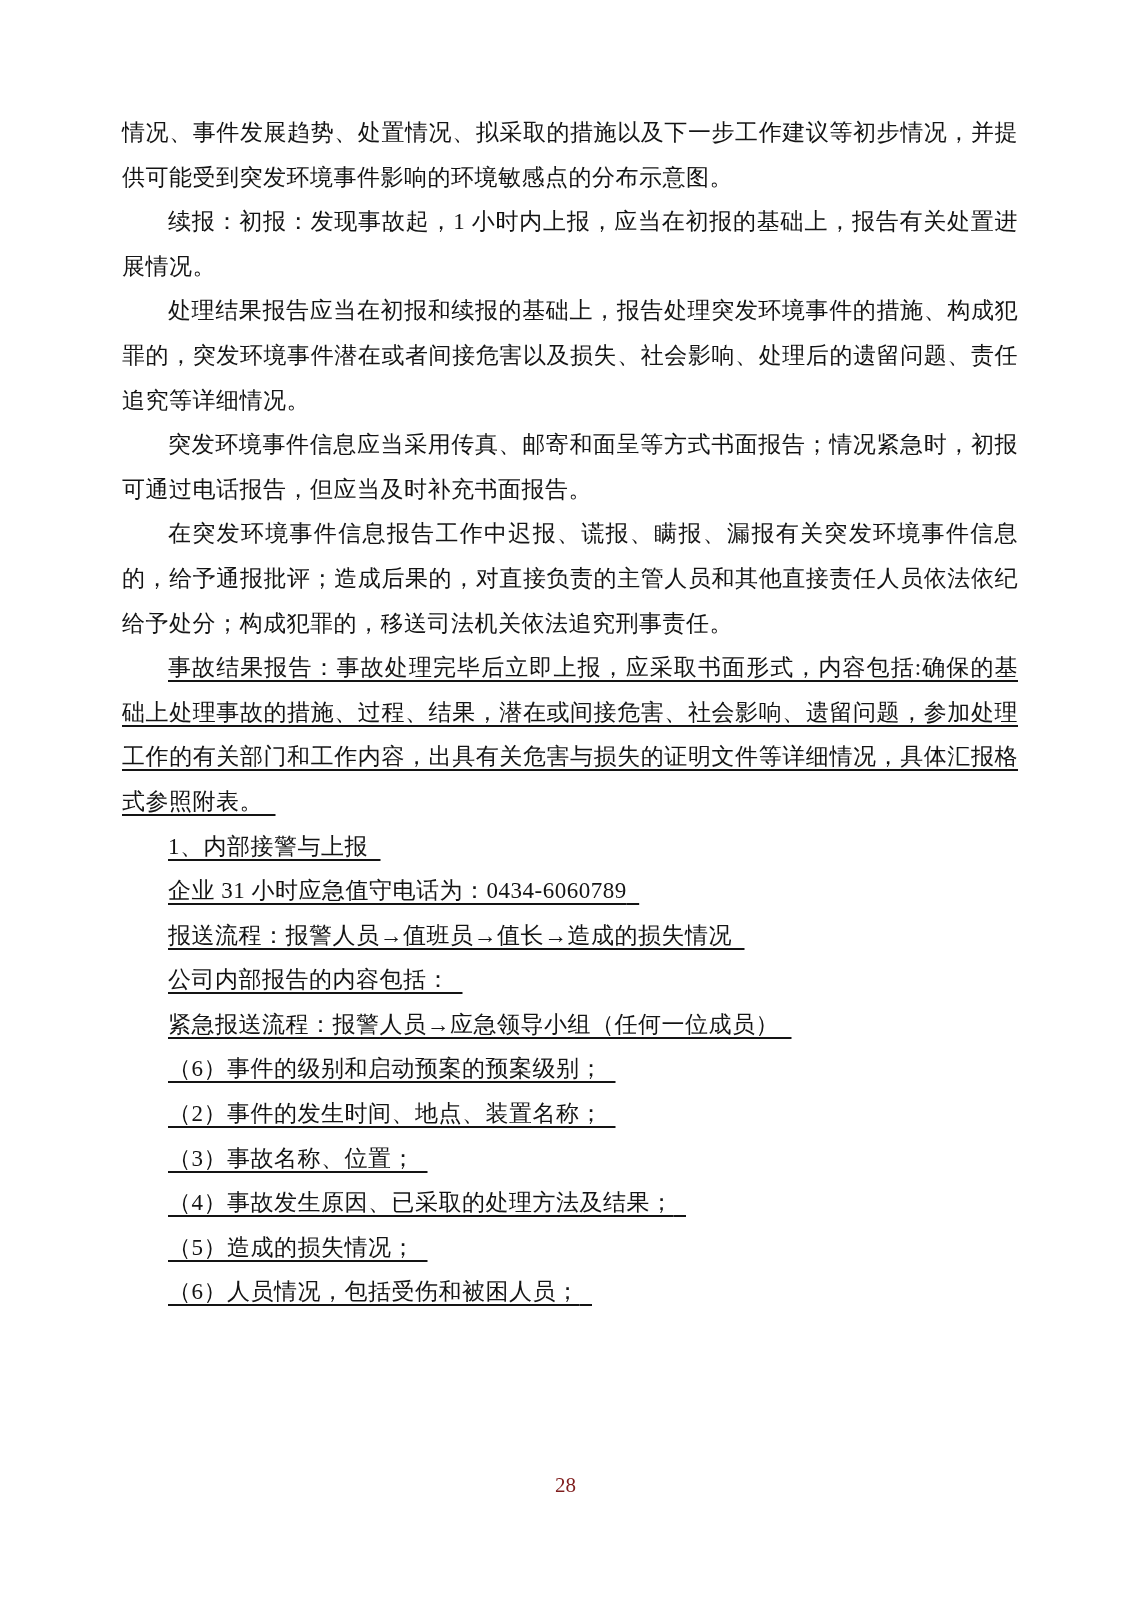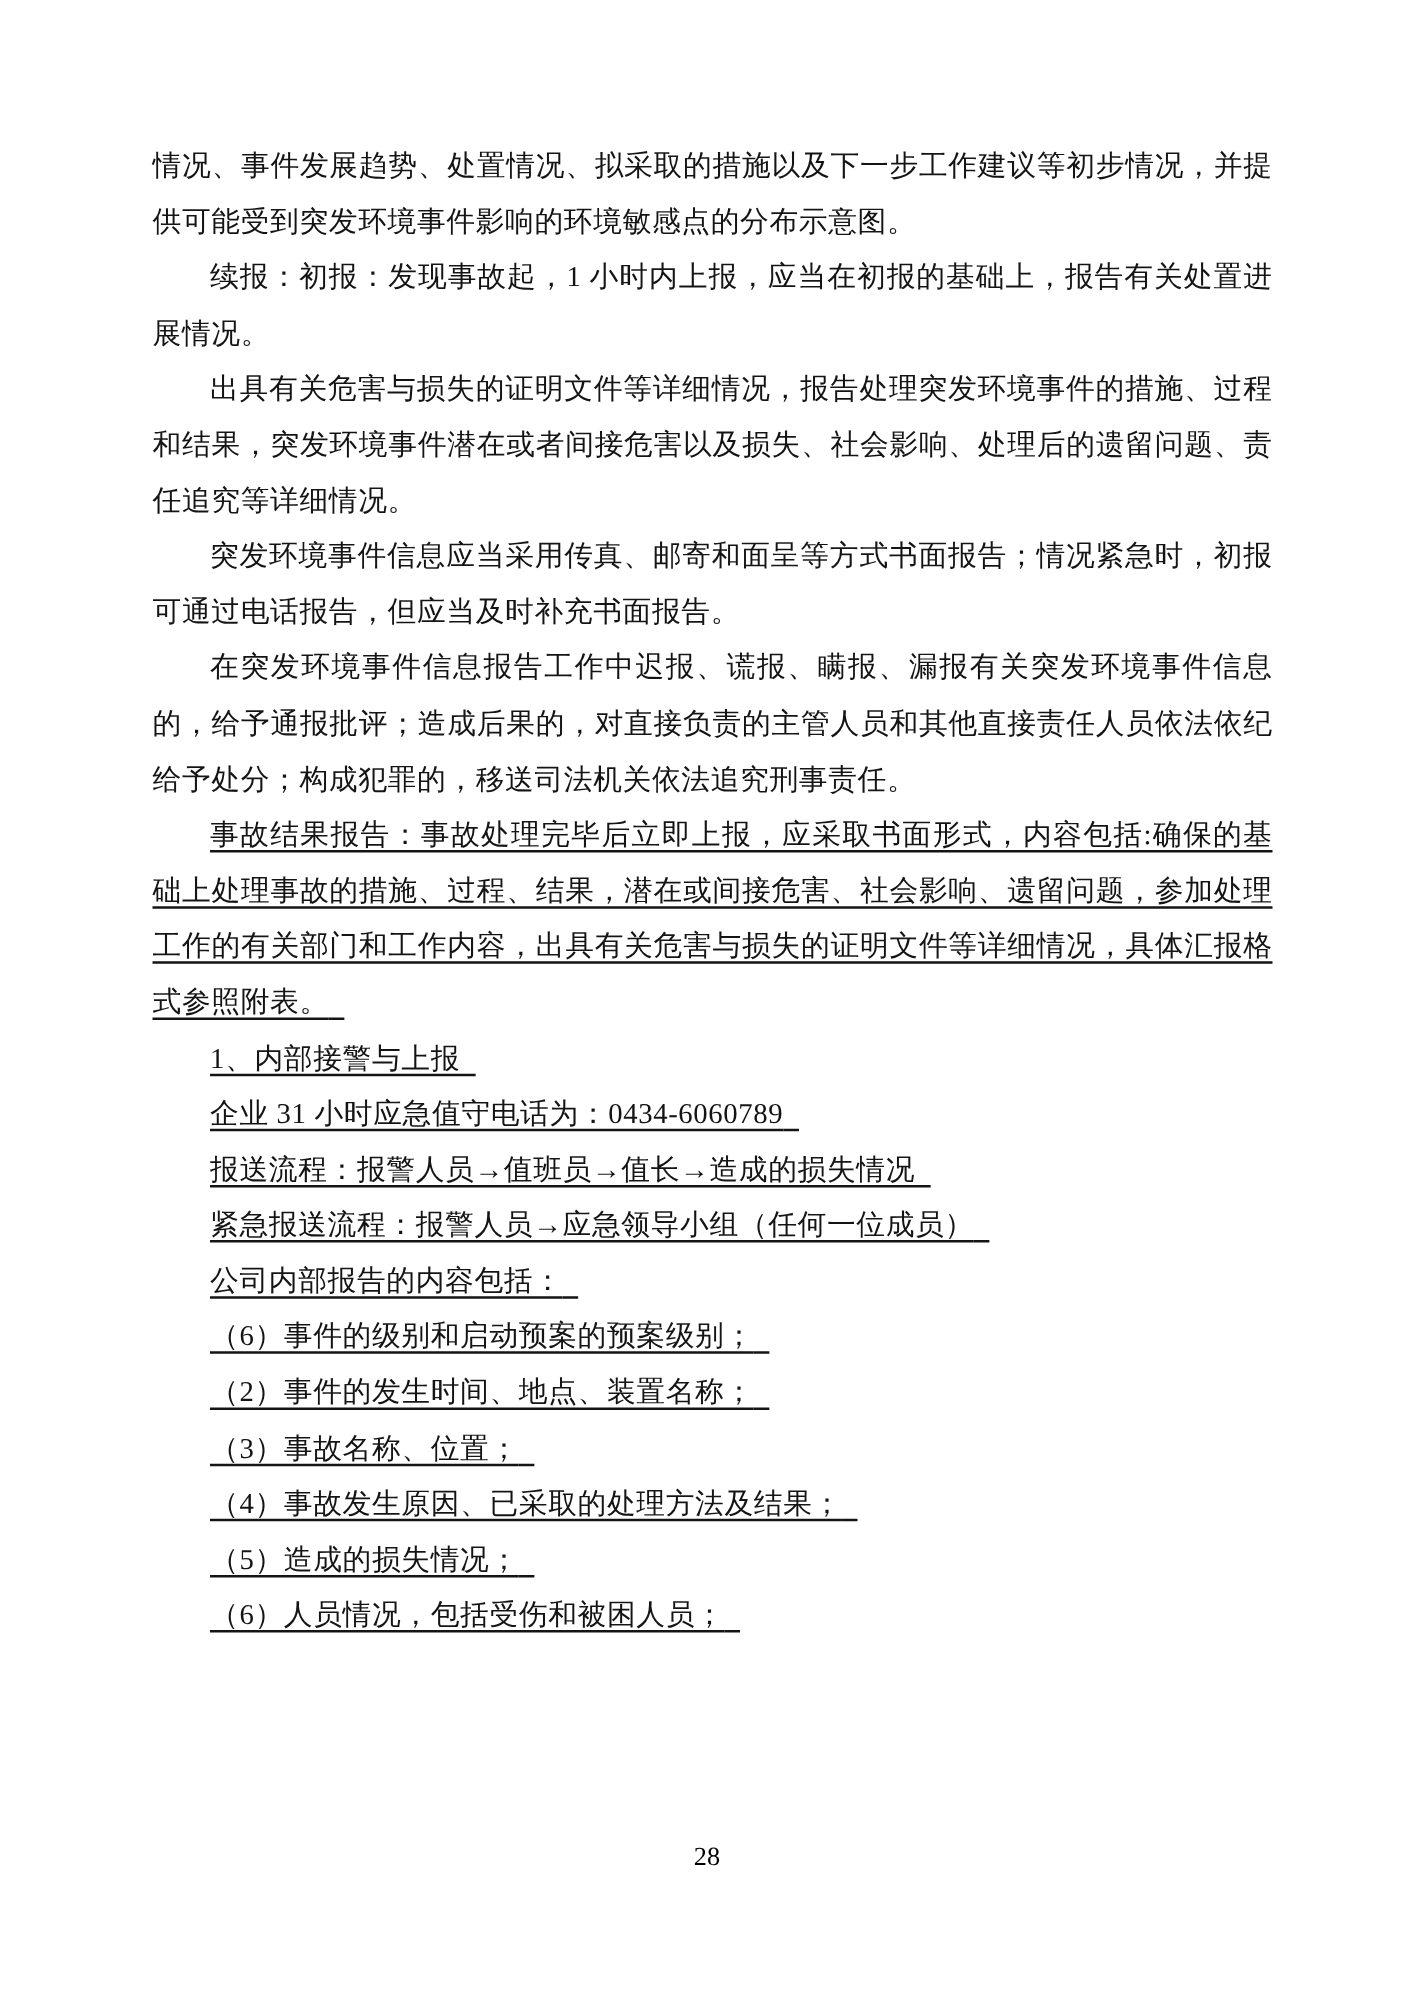--- a/index.html
+++ b/index.html
@@ -44,41 +44,41 @@
     content: "\00a0\00a0";
   }
   .page-number {
     position: absolute;
     left: 0;
     top: 1470px;
     width: 100%;
     text-align: center;
     font-size: 21px;
     line-height: 30px;
-    color: #000000;
+    color: #7f1d1d;
     font-family: "Liberation Serif", "DejaVu Serif", serif;
   }
 </style>
 </head>
 <body>
 
 <div class="page">
   <div class="text-block">
 
   <p class="para">情况、事件发展趋势、处置情况、拟采取的措施以及下一步工作建议等初步情况，并提供可能受到突发环境事件影响的环境敏感点的分布示意图。</p>
       <p class="para indent">续报：初报：发现事故起，1 小时内上报，应当在初报的基础上，报告有关处置进展情况。</p>
-      <p class="para indent">出具有关危害与损失的证明文件等详细情况，报告处理突发环境事件的措施、过程和结果，突发环境事件潜在或者间接危害以及损失、社会影响、处理后的遗留问题、责任追究等详细情况。</p>
+      <p class="para indent">处理结果报告应当在初报和续报的基础上，报告处理突发环境事件的措施、构成犯罪的，突发环境事件潜在或者间接危害以及损失、社会影响、处理后的遗留问题、责任追究等详细情况。</p>
       <p class="para indent">突发环境事件信息应当采用传真、邮寄和面呈等方式书面报告；情况紧急时，初报可通过电话报告，但应当及时补充书面报告。</p>
       <p class="para indent">在突发环境事件信息报告工作中迟报、谎报、瞒报、漏报有关突发环境事件信息的，给予通报批评；造成后果的，对直接负责的主管人员和其他直接责任人员依法依纪给予处分；构成犯罪的，移送司法机关依法追究刑事责任。</p>
       <p class="para indent underline">事故结果报告：事故处理完毕后立即上报，应采取书面形式，内容包括:确保的基础上处理事故的措施、过程、结果，潜在或间接危害、社会影响、遗留问题，参加处理工作的有关部门和工作内容，出具有关危害与损失的证明文件等详细情况，具体汇报格式参照附表。</p>
       <p class="para indent underline">1、内部接警与上报</p>
       <p class="para indent underline">企业 31 小时应急值守电话为：0434-6060789</p>
       <p class="para indent underline">报送流程：报警人员→值班员→值长→造成的损失情况</p>
+      <p class="para indent underline">公司内部报告的内容包括：</p>
       <p class="para indent underline">紧急报送流程：报警人员→应急领导小组（任何一位成员）</p>
-      <p class="para indent underline">公司内部报告的内容包括：</p>
       <p class="para indent underline">（6）事件的级别和启动预案的预案级别；</p>
       <p class="para indent underline">（2）事件的发生时间、地点、装置名称；</p>
       <p class="para indent underline">（3）事故名称、位置；</p>
       <p class="para indent underline">（4）事故发生原因、已采取的处理方法及结果；</p>
       <p class="para indent underline">（5）造成的损失情况；</p>
       <p class="para indent underline">（6）人员情况，包括受伤和被困人员；</p>
     </div>
   <div class="page-number">28</div>
 </div>
 

